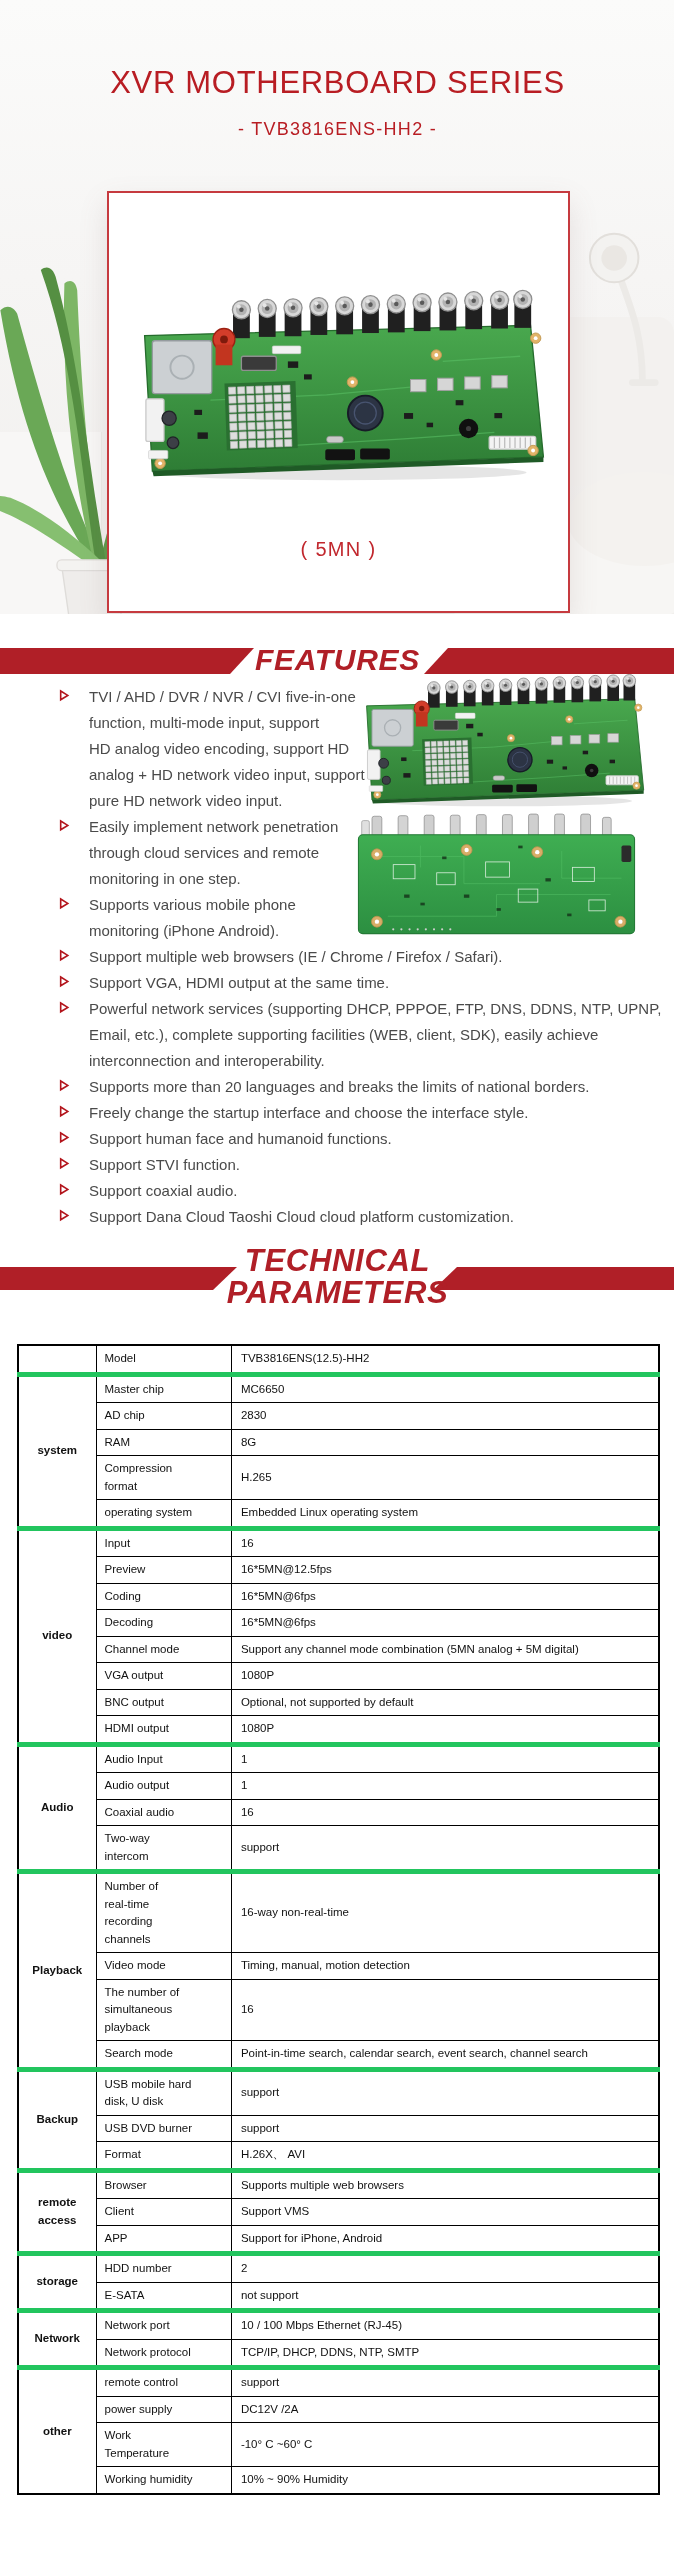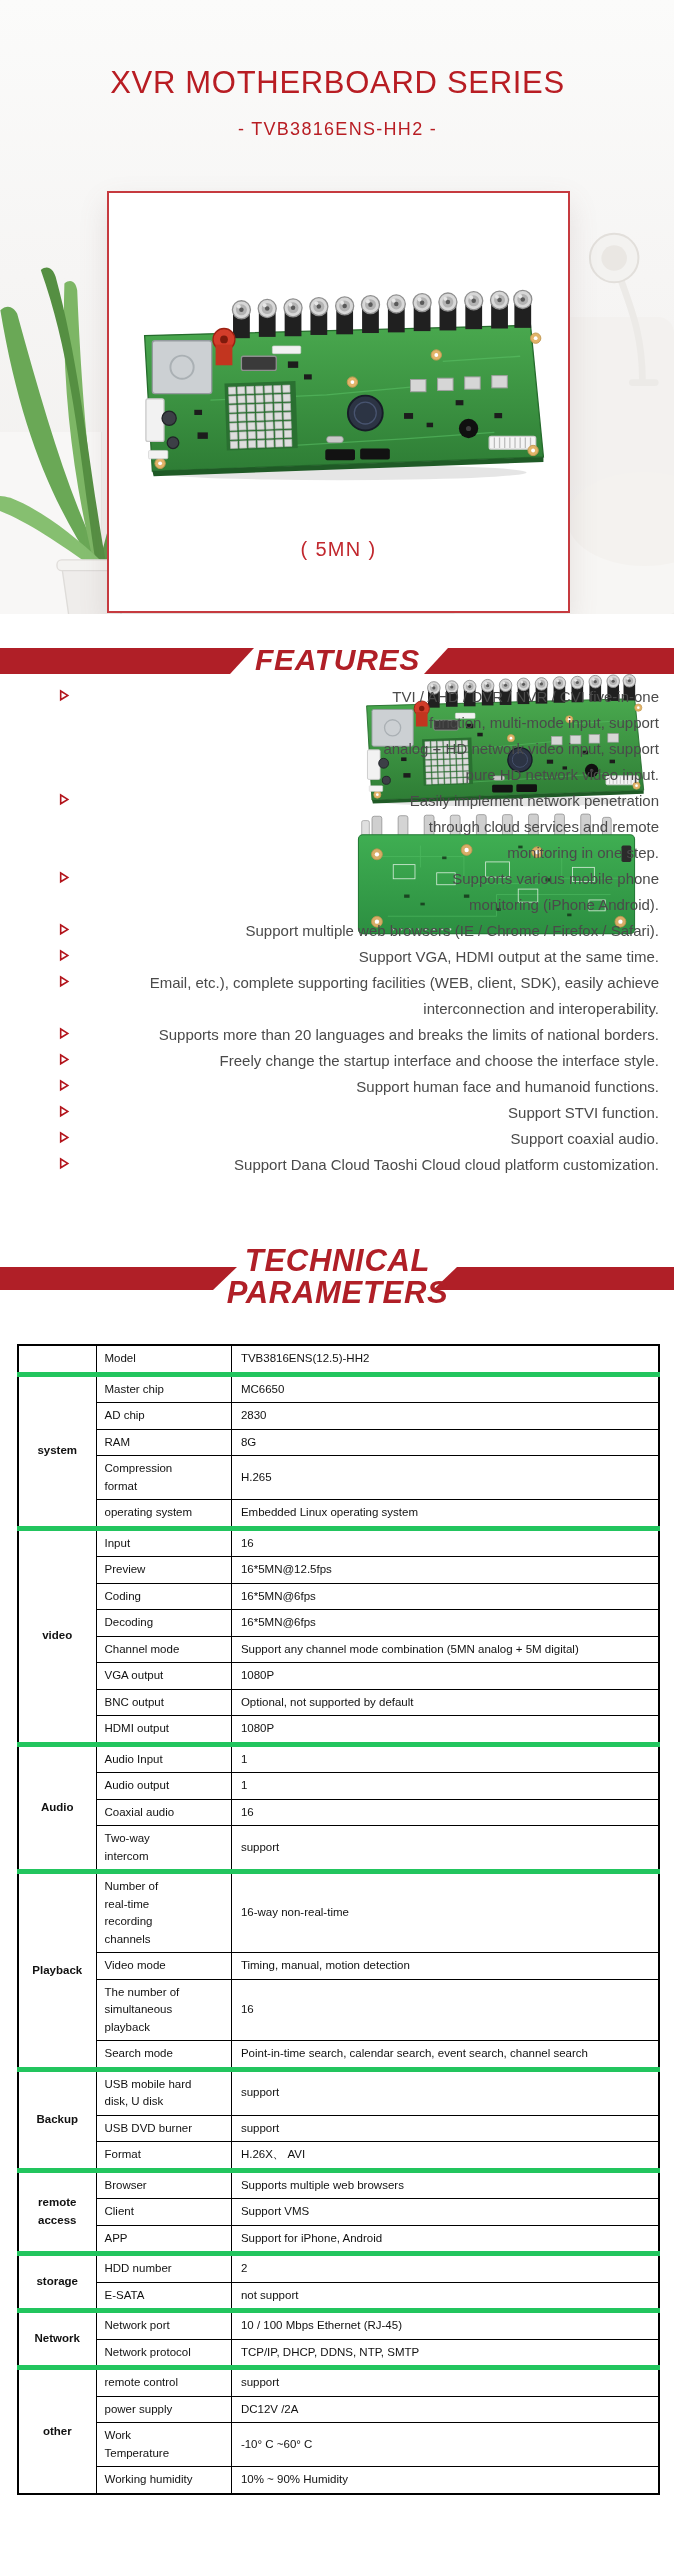--- a/index.html
+++ b/index.html
@@ -32,21 +32,21 @@
   .fb-bar{position:absolute;top:0;height:26px;background:#b01f27;}
   .fb-left{left:0;width:254px;clip-path:polygon(0 0,100% 0,calc(100% - 24px) 100%,0 100%);}
   .fb-right{left:424px;width:251px;clip-path:polygon(24px 0,100% 0,100% 100%,0 100%);}
   .fb-text{position:absolute;left:0;top:-5.4px;width:675px;text-align:center;
         font-size:30px;font-style:italic;font-weight:700;color:#b01f27;letter-spacing:0.7px;}
 
   
   .features-list{position:absolute;left:59px;top:684px;width:600px;z-index:2;}
   .feat-item{position:relative;padding-left:30px;}
   .feat-bullet{position:absolute;left:0;top:4.7px;width:10.8px;height:13.5px;}
-  .feat-line{height:26px;line-height:26px;font-size:15px;color:#4a4a4a;white-space:nowrap;text-align:right;}
+  .feat-line{height:26px;line-height:26px;font-size:15px;color:#4a4a4a;white-space:nowrap;}
   .feat-img{position:absolute;z-index:1;}
   .feat-img1{left:351px;top:670px;width:302px;height:139px;}
   .feat-img2{left:351px;top:813px;width:291px;height:125px;}
 
   
   .tech-heading{position:absolute;left:0;top:1245px;width:675px;text-align:center;z-index:3;
         font-size:31px;line-height:32px;font-style:italic;font-weight:700;color:#b01f27;letter-spacing:0.7px;}
   .tp-bar{position:absolute;top:1267px;height:23px;background:#b01f27;z-index:2;}
   .tp-left{left:0;width:237px;clip-path:polygon(0 0,100% 0,calc(100% - 24px) 100%,0 100%);}
   .tp-right{left:433px;width:241px;clip-path:polygon(24px 0,100% 0,100% 100%,0 100%);}
@@ -332,20 +332,21 @@
     <div class="fb-text">FEATURES</div>
   </div>
 
   <div class="features-list">
       <div class="feat-item">
         <span class="feat-bullet"><svg width="10.8" height="13.5" viewBox="0 0 16 20">
             <path d="M2.5 3 L13 9.5 L2.5 16 Z" fill="#fff" stroke="#B3151C" stroke-width="2.4" stroke-linejoin="miter"></path>
           </svg></span>
         <div class="feat-line">TVI / AHD / DVR / NVR / CVI five-in-one</div>
         <div class="feat-line">function, multi-mode input, support</div>
+        <div class="feat-line">HD analog video encoding, support HD</div>
         <div class="feat-line">analog + HD network video input, support</div>
         <div class="feat-line">pure HD network video input.</div>
       </div>
       <div class="feat-item">
         <span class="feat-bullet"><svg width="10.8" height="13.5" viewBox="0 0 16 20">
             <path d="M2.5 3 L13 9.5 L2.5 16 Z" fill="#fff" stroke="#B3151C" stroke-width="2.4" stroke-linejoin="miter"></path>
           </svg></span>
         <div class="feat-line">Easily implement network penetration</div>
         <div class="feat-line">through cloud services and remote</div>
         <div class="feat-line">monitoring in one step.</div>
@@ -366,20 +367,21 @@
       <div class="feat-item">
         <span class="feat-bullet"><svg width="10.8" height="13.5" viewBox="0 0 16 20">
             <path d="M2.5 3 L13 9.5 L2.5 16 Z" fill="#fff" stroke="#B3151C" stroke-width="2.4" stroke-linejoin="miter"></path>
           </svg></span>
         <div class="feat-line">Support VGA, HDMI output at the same time.</div>
       </div>
       <div class="feat-item">
         <span class="feat-bullet"><svg width="10.8" height="13.5" viewBox="0 0 16 20">
             <path d="M2.5 3 L13 9.5 L2.5 16 Z" fill="#fff" stroke="#B3151C" stroke-width="2.4" stroke-linejoin="miter"></path>
           </svg></span>
+        <div class="feat-line">Powerful network services (supporting DHCP, PPPOE, FTP, DNS, DDNS, NTP, UPNP,</div>
         <div class="feat-line">Email, etc.), complete supporting facilities (WEB, client, SDK), easily achieve</div>
         <div class="feat-line">interconnection and interoperability.</div>
       </div>
       <div class="feat-item">
         <span class="feat-bullet"><svg width="10.8" height="13.5" viewBox="0 0 16 20">
             <path d="M2.5 3 L13 9.5 L2.5 16 Z" fill="#fff" stroke="#B3151C" stroke-width="2.4" stroke-linejoin="miter"></path>
           </svg></span>
         <div class="feat-line">Supports more than 20 languages and breaks the limits of national borders.</div>
       </div>
       <div class="feat-item">

